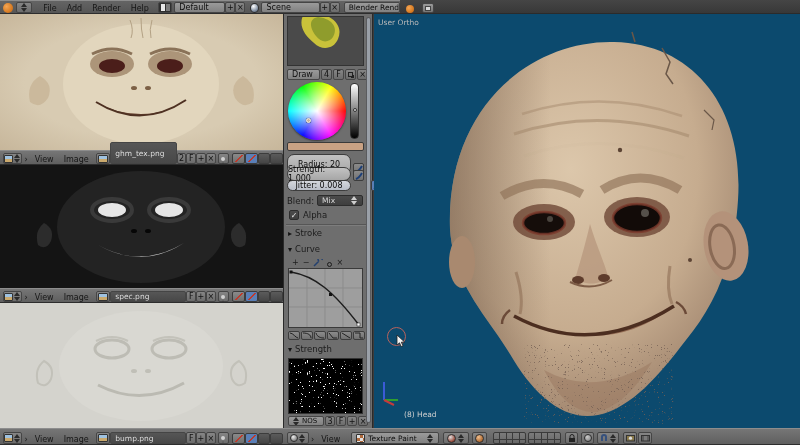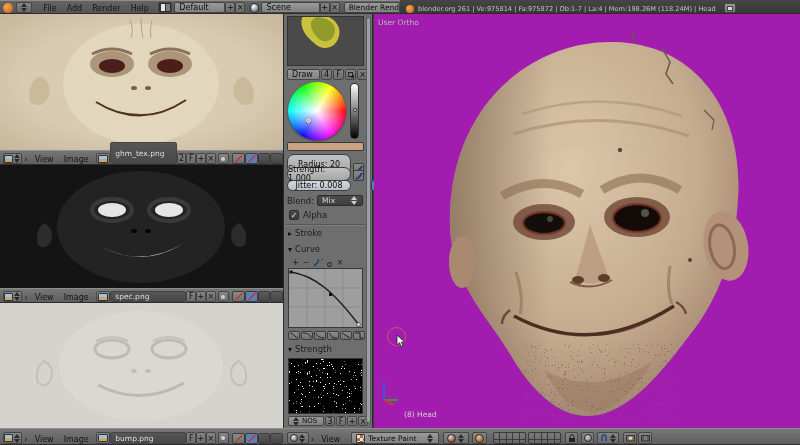--- a/index.html
+++ b/index.html
@@ -64,21 +64,20 @@
       <span>Scene</span>
     </div>
   <div class="btn" style="width:11px;height:11px">+</div>
   <div class="btn" style="width:11px;height:11px">×</div>
   <div class="field" style="width:62px;height:11px;margin-left:4px;justify-content:space-between">
       <span style="font-size:7.5px">Blender Render</span>
     </div>
 </div>
 <div class="abs row" style="left:400px;top:0;width:400px;height:14px;background:linear-gradient(#454545,#383838);border-bottom:1px solid #2b2b2b">
   <span style="margin-left:6px;width:8px;height:8px;border-radius:50%;background:radial-gradient(circle at 35% 35%,#f5a654,#d3761d 70%)"></span>
-  <span style="margin-left:4px;color:#c3c3c3;font-size:6.6px;letter-spacing:0;white-space:nowrap">blender.org 261 | Ve:975814 | Fa:975872 | Ob:1-7 | La:4 | Mem:198.26M (118.24M) | Head</span>
   <div class="btn" style="margin-left:8px;width:12px;height:10px;background:linear-gradient(#9a9a9a,#777)">
       <span style="width:6px;height:5px;background:#d8d8d8;border:1px solid #444"></span>
     </div>
 </div>
 
 <div class="paneimg" style="top:14px;height:136px;background:#d8cbb2">
   <svg width="283" height="136" viewBox="0 0 283 136">
     <defs>
       <radialGradient id="dvig" cx="50%" cy="50%" r="75%">
           <stop offset="55%" stop-color="#d8cbb2"></stop>
@@ -388,21 +387,21 @@
     <span class="row" style="gap:2px">
         <span style="font-size:8px">▾</span>
         <span class="panelhdr" style="font-size:7.6px;white-space:nowrap">Texture Paint Toggl</span>
       </span>
     <span class="pill"></span>
   </div>
 
   <div class="scroll" style="right:1px;top:3px;width:5px;height:406px"></div>
 </div>
 
-<div class="abs" style="left:374px;top:14px;width:426px;height:414px;background:#a21caf;overflow:hidden">
+<div class="abs" style="left:374px;top:14px;width:426px;height:414px;background:#0c4a6e;overflow:hidden">
   <svg width="426" height="414" viewBox="0 0 426 414">
     <defs>
       <radialGradient id="skin" cx="42%" cy="34%" r="80%">
         <stop offset="0%" stop-color="#dcc7ab"></stop>
           <stop offset="55%" stop-color="#c6ac8f"></stop>
           <stop offset="100%" stop-color="#8f735f"></stop>
       </radialGradient>
       <linearGradient id="shade" x1="0" y1="0" x2="1" y2="0">
         <stop offset="0%" stop-color="#6d5645" stop-opacity=".55"></stop>
           <stop offset="35%" stop-color="#6d5645" stop-opacity="0"></stop>

